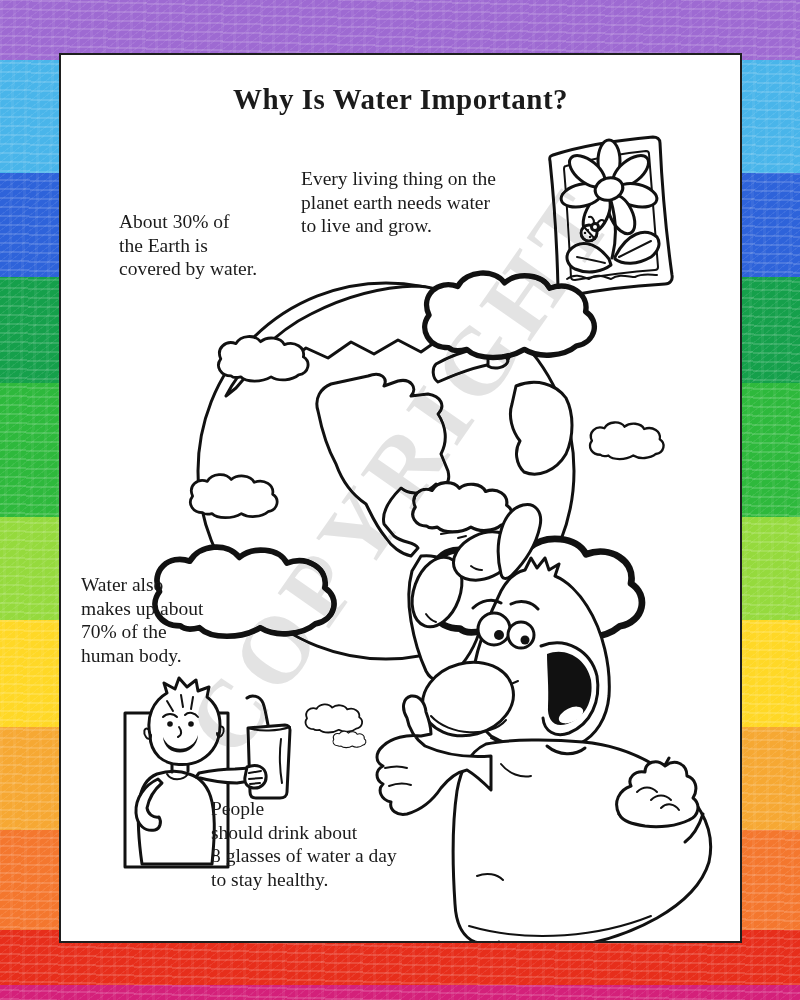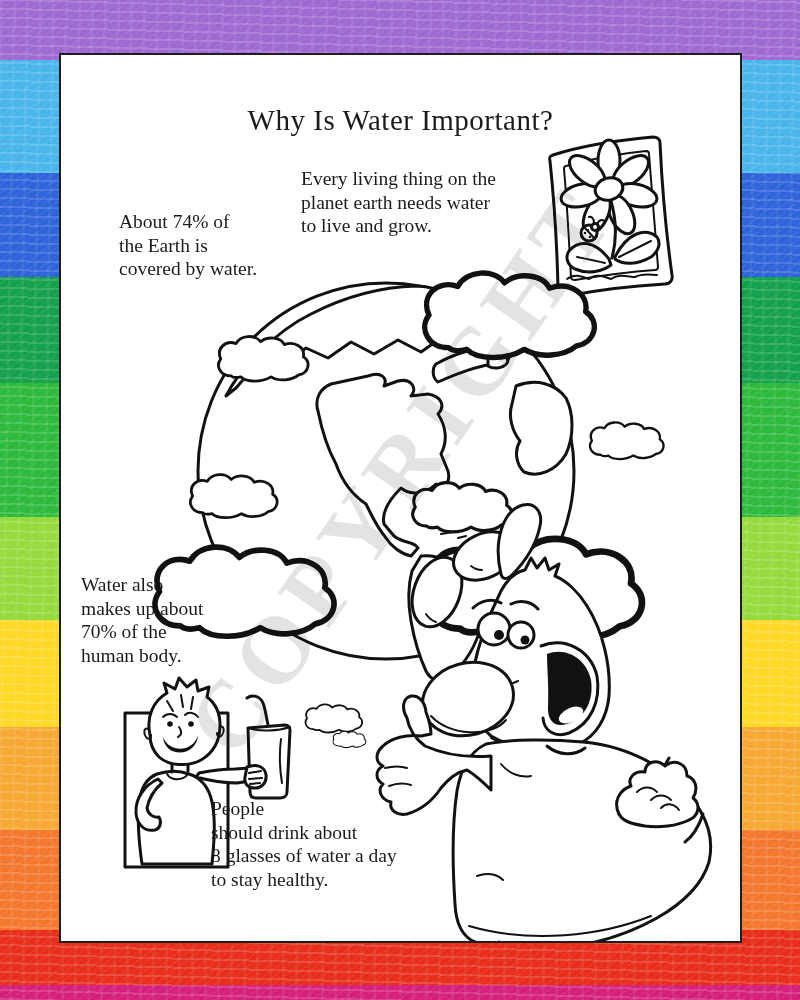--- a/index.html
+++ b/index.html
@@ -25,21 +25,21 @@
   }
 
   
   .page{
     position:absolute;left:59px;top:53px;width:683px;height:890px;
     background:var(--paper);border:2.5px solid #1e1e1e;z-index:1;overflow:hidden;
   }
 
   .title{
     position:absolute;left:0;top:28px;width:100%;
-    text-align:center;font-weight:normal;font-size:29px;letter-spacing:.5px;color:var(--text);margin-top:21px;
+    text-align:center;font-weight:bold;font-size:29px;letter-spacing:.5px;color:var(--text);
   }
 
   .fact{
     position:absolute;white-space:pre-line;
     font-size:19.5px;line-height:23.5px;color:var(--text);z-index:30;
   }
   .fact-every{left:240px;top:112px;width:280px}
   .fact-earth{left:58px;top:155px;width:176px}
   .fact-body{left:20px;top:518px;width:172px}
   .fact-drink{left:150px;top:742px;width:246px}
@@ -79,21 +79,21 @@
     <div class="band" style="top: 985px; height: 15px; background: rgb(212, 32, 122);"></div>
   </div>
 
 <div class="page">
 
   <div class="title">Why Is Water Important?</div>
 
   <div class="fact fact-every">Every living thing on the
 planet earth needs water
 to live and grow.</div>
-  <div class="fact fact-earth">About 74% of
+  <div class="fact fact-earth">About 30% of
 the Earth is
 covered by water.</div>
   <div class="fact fact-body">Water also
 makes up about
 70% of the
 human body.</div>
   <div class="fact fact-drink">People
 should drink about
 8 glasses of water a day
 to stay healthy.</div>

